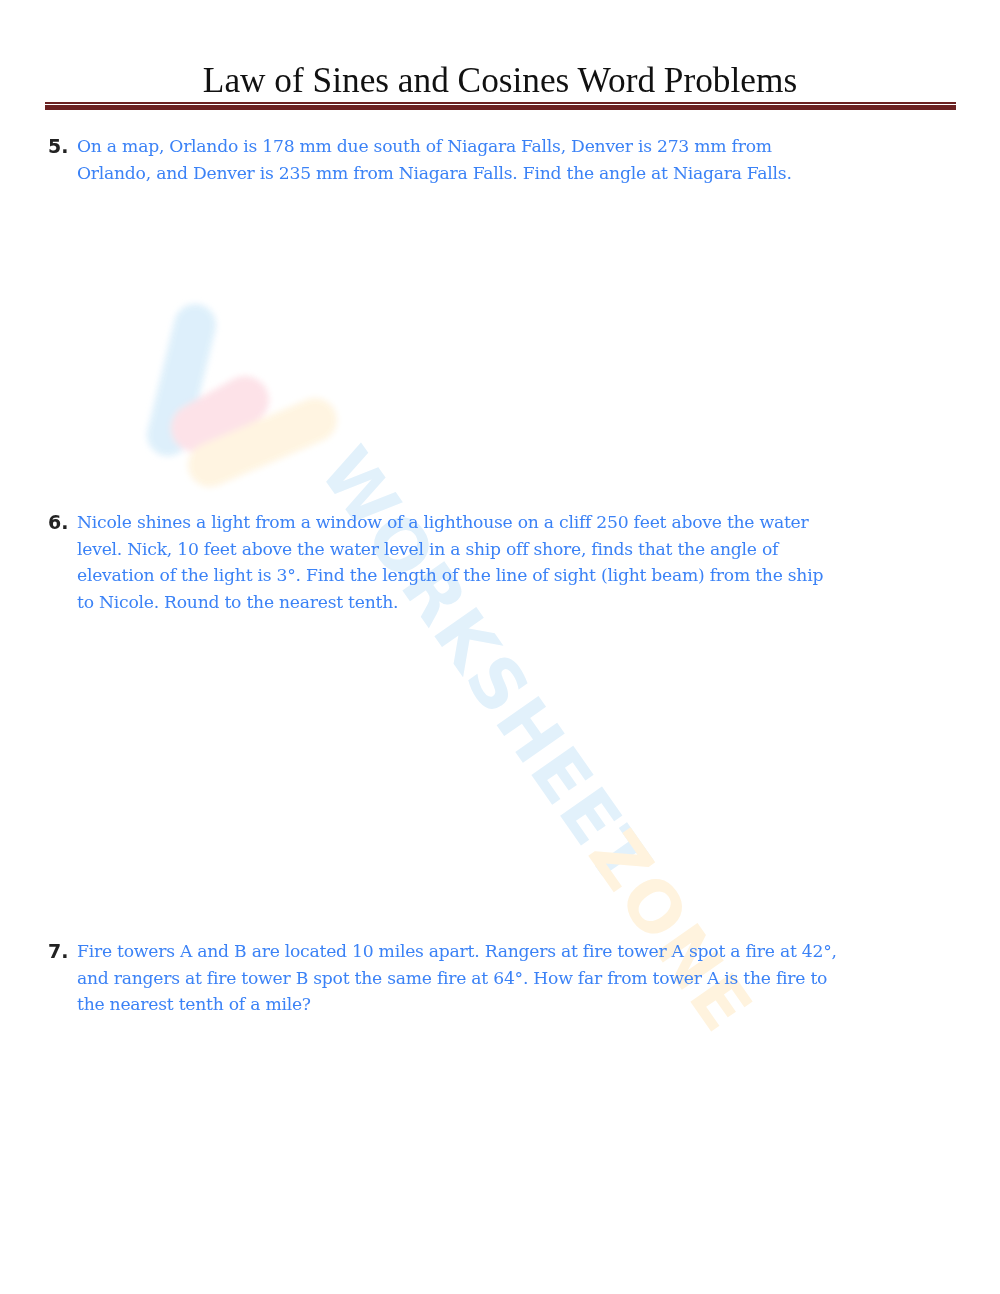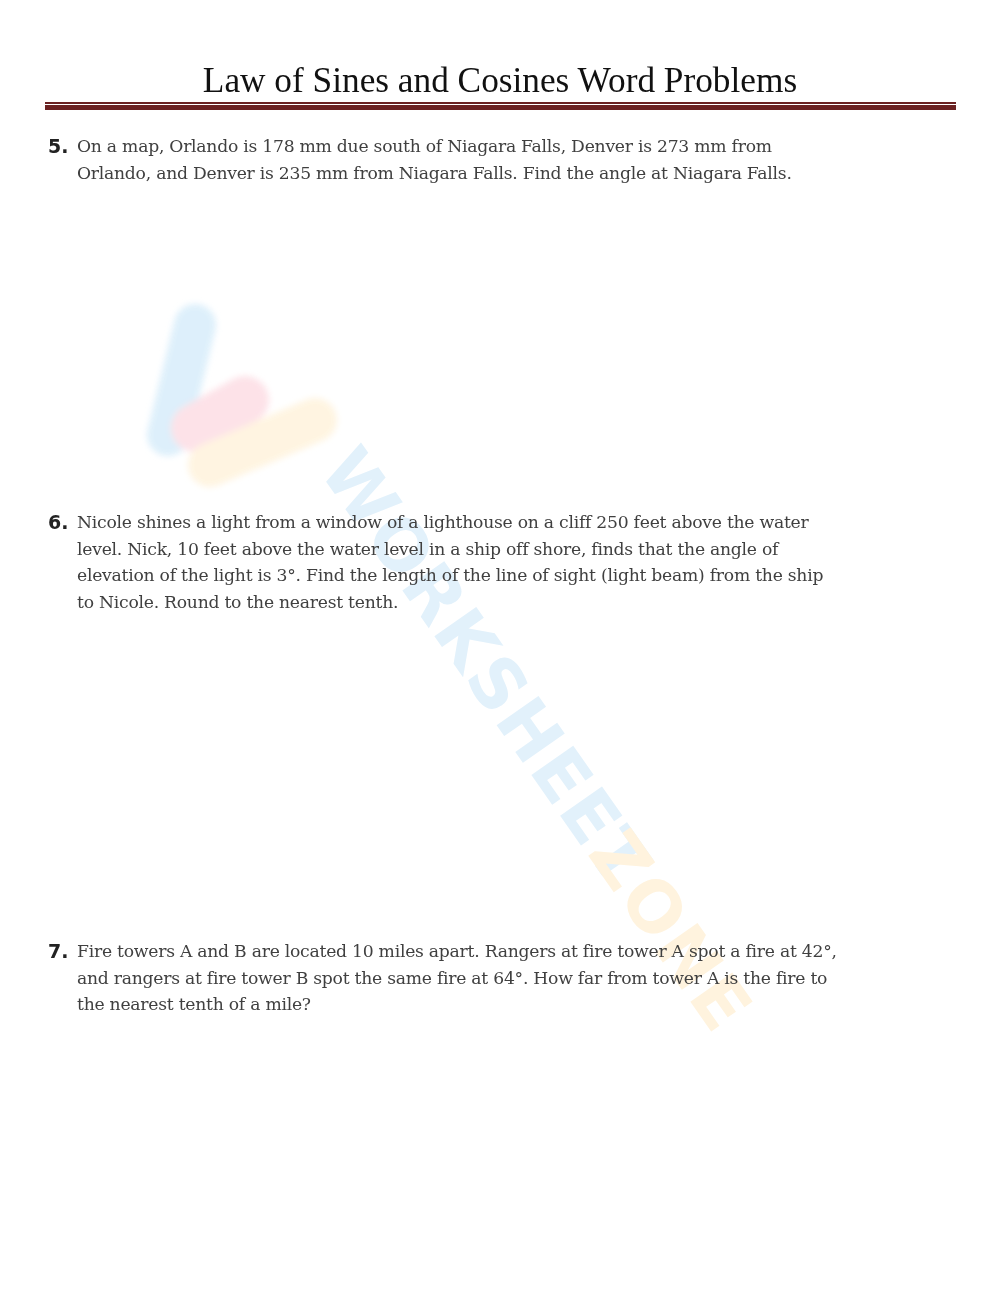--- a/index.html
+++ b/index.html
@@ -73,21 +73,21 @@
       font-weight: bold;
       font-size: 19px;
       line-height: 26.5px;
       color: #222222;
     }
     .problem-text {
       margin-left: 29px;
       font-family: "DejaVu Serif", "Liberation Serif", serif;
       font-size: 17.2px;
       line-height: 26.5px;
-      color: #404040;
+      color: #3b82f6;
       white-space: pre-line;
       letter-spacing: -0.25px;
     }
   </style>
 </head>
 <body>
 
 <div class="page">
 
   <svg class="watermark" width="1000" height="1294" viewBox="0 0 1000 1294" xmlns="http://www.w3.org/2000/svg">

